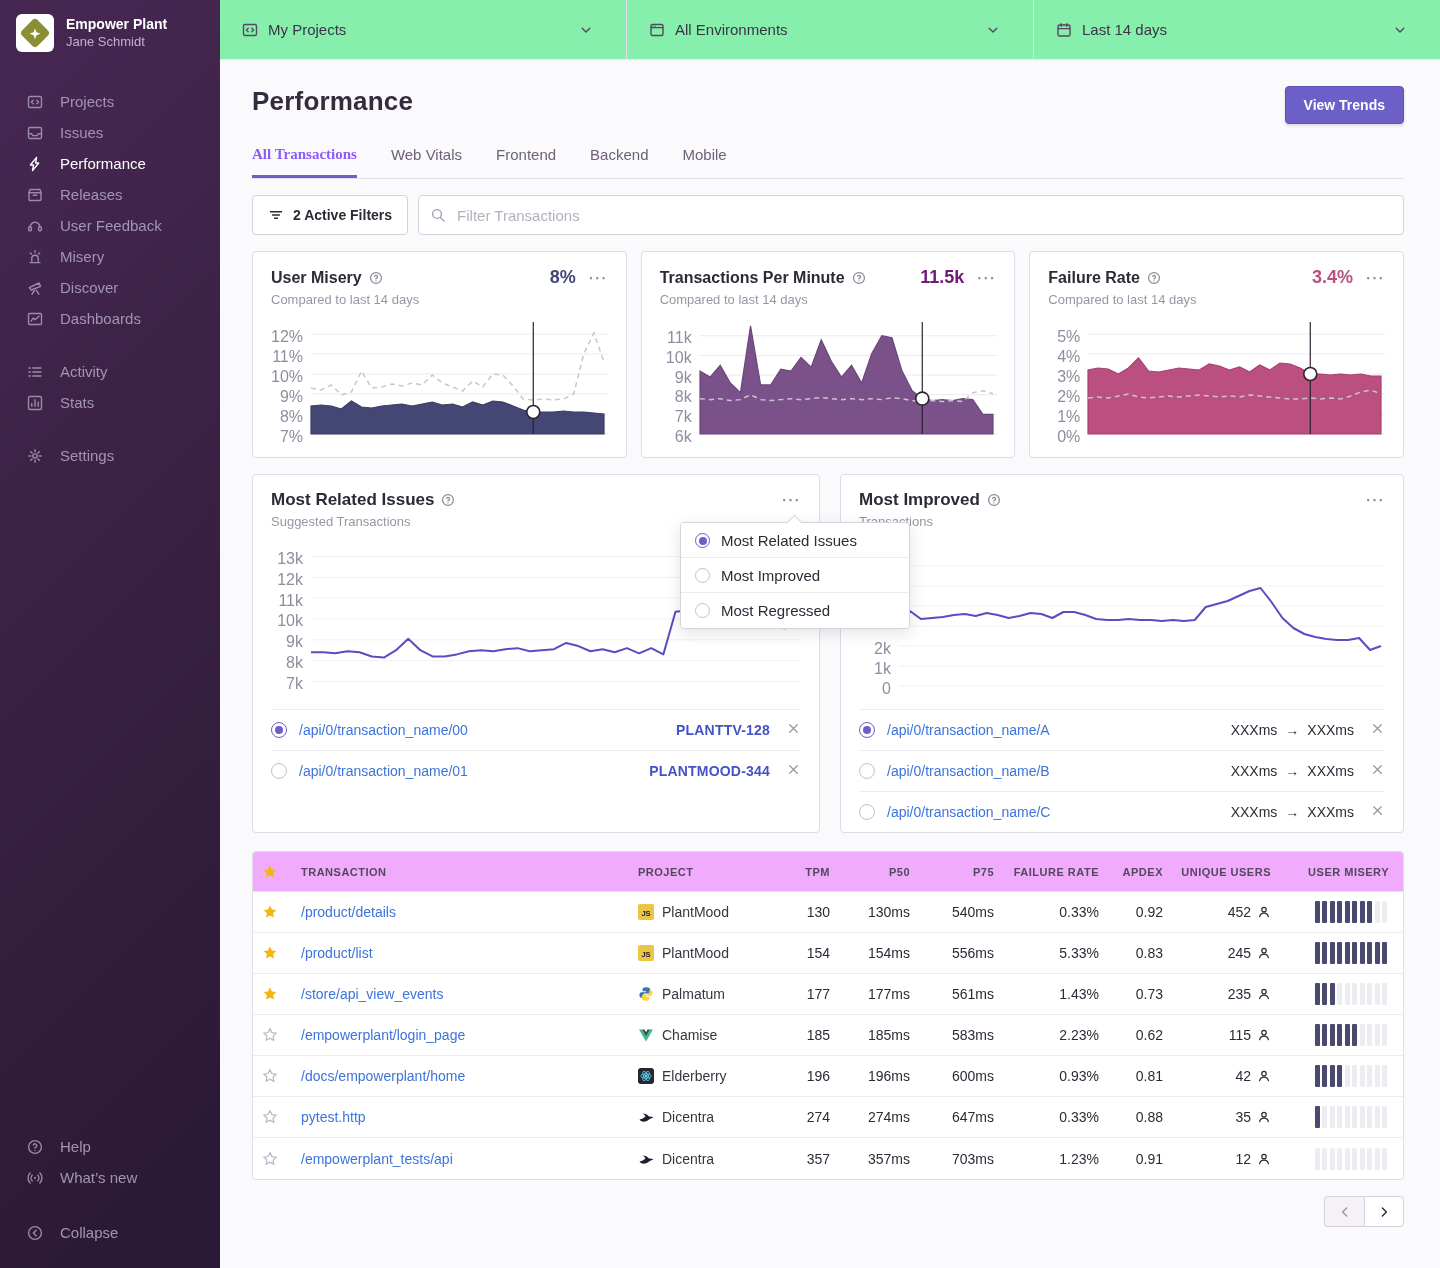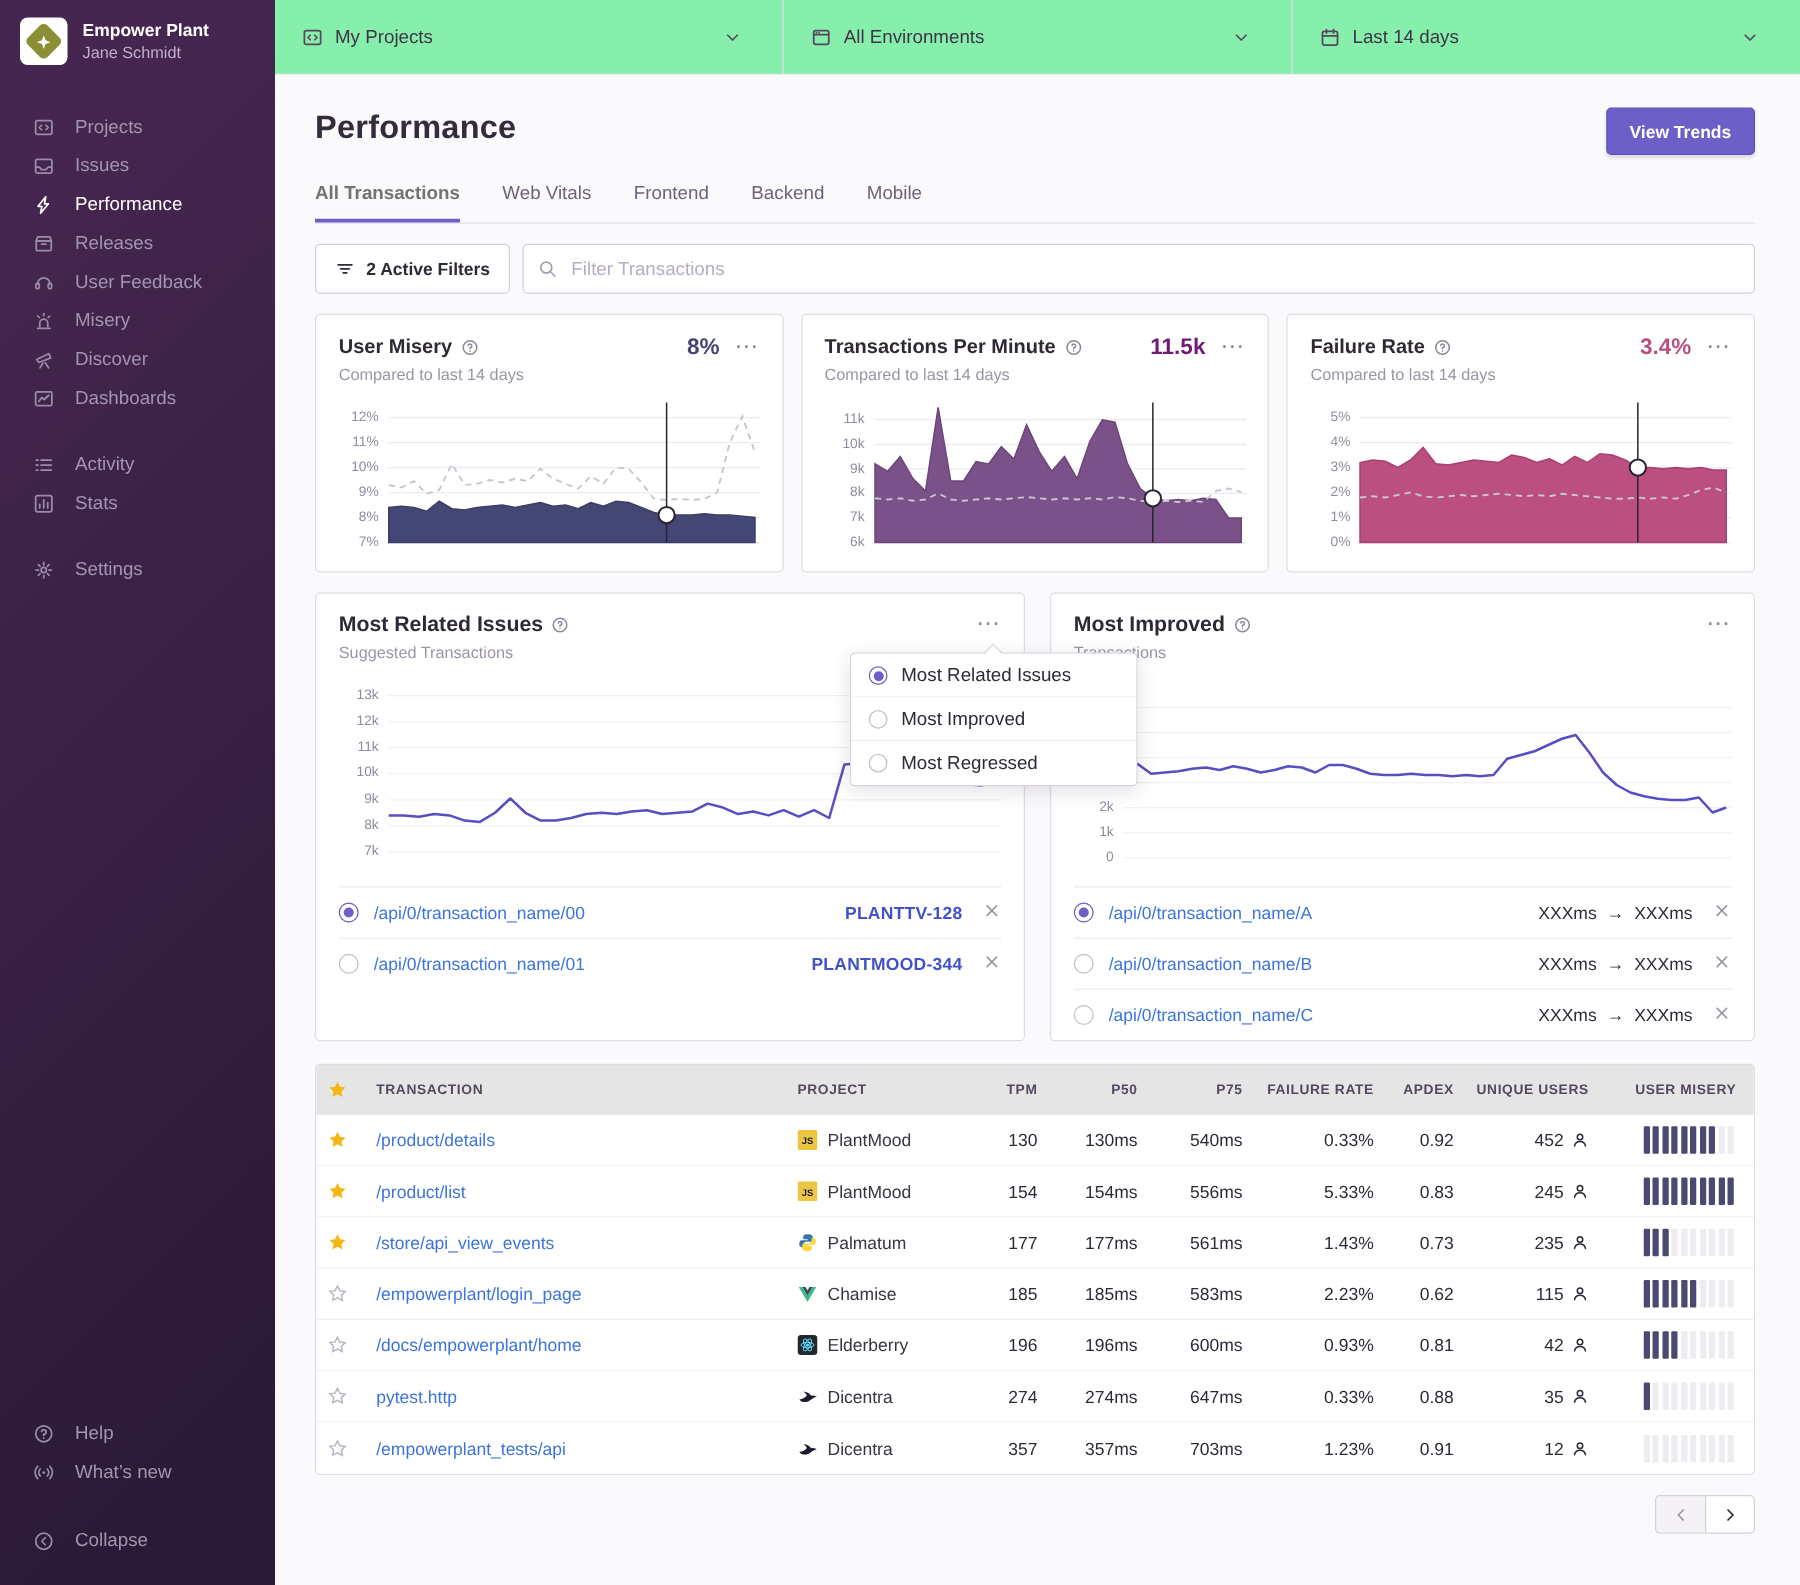--- a/index.html
+++ b/index.html
@@ -44,21 +44,21 @@
   .tb-sec .chev { margin-left:auto; color:#57475E; }
 
   
   .page-head { padding:26px 36px 0 32px; }
   .head-row { display:flex; align-items:flex-start; }
   .page-title { font-size:26px; font-weight:bold; color:#342B3F; letter-spacing:.2px; }
   .view-trends { margin-left:auto; background:#6C5FC7; color:#FFF; border:1px solid #5D50B8; border-radius:4px;
     font-size:14px; font-weight:bold; padding:10px 18px; cursor:pointer; font-family:inherit; box-shadow:0 2px 3px rgba(60,40,90,.15); }
   .tabs { display:flex; gap:34px; margin-top:22px; border-bottom:1px solid #E5E0E8; }
   .tab { font-size:15px; color:#6F6278; padding-bottom:12px; cursor:pointer; border-bottom:3px solid transparent; }
-  .tab.active { color:#737373; border-bottom-color:#6C5FC7; font-weight:bold; }
+  .tab.active { color:#8b5cf6; border-bottom-color:#6C5FC7; font-weight:bold;font-family:Liberation Serif, serif; }
 
   
   .filter-row { display:flex; margin:16px 36px 0 32px; gap:10px; }
   .filter-btn { display:flex; align-items:center; gap:9px; height:40px; padding:0 15px; background:#FFF;
     border:1px solid #D6D0DC; border-radius:4px; font-size:14px; font-weight:bold; color:#2F2936; cursor:pointer; font-family:inherit; }
   .filter-btn .icon { color:#2F2936; }
   .search-wrap { position:relative; flex:1; }
   .search-wrap .icon { position:absolute; left:12px; top:12px; color:#A79FB0; }
   .search-input { width:100%; height:40px; border:1px solid #D6D0DC; border-radius:4px; padding:0 12px 0 38px;
     font-size:15px; font-family:inherit; color:#000000; background:#FFF; }
@@ -68,21 +68,21 @@
   .card { background:#FFF; border:1px solid #E0DBE4; border-radius:4px; }
   .metric-grid { display:grid; grid-template-columns:1fr 1fr 1fr; gap:14px; margin:16px 36px 0 32px; }
   .metric-card { padding:15px 18px 14px 18px; height:207px; }
   .card-head { display:flex; align-items:center; }
   .card-title { font-size:16px; font-weight:bold; color:#2F2936; }
   .help-ic { color:#8F8798; margin-left:7px; cursor:pointer; }
   .metric-val { margin-left:auto; font-size:18px; font-weight:bold; }
   .dots { color:#8F8798; font-size:19px; margin-left:12px; cursor:pointer; line-height:10px; letter-spacing:1px; }
   .card-sub { font-size:13px; color:#9C94A5; margin-top:4px; }
   .chart { position:relative; margin-top:12px; }
-  .ylab { position:absolute; width:32px; text-align:right; font-size:11px; color:#938B9E; }
+  .ylab { position:absolute; width:32px; text-align:right; font-size:16px; color:#938B9E; }
   .chart svg.plot { position:absolute; left:40px; right:0; top:0; }
 
   .row2-grid { display:grid; grid-template-columns:568px 1fr; gap:20px; margin:16px 36px 0 32px; }
   .list-card { padding:15px 18px 0 18px; position:relative; }
   .txn-list { margin-top:10px; }
   .txn-row { display:flex; align-items:center; height:41px; border-top:1px solid #EDEAF0; font-size:14px; }
   .txn-row .link { color:#3D74DB; margin-left:12px; flex:1; cursor:pointer; }
   .issue-tag { color:#4452C7; font-weight:bold; letter-spacing:.2px; cursor:pointer; }
   .ms-change { color:#2F2936; display:flex; align-items:flex-end; gap:8px; }
   .x-close { color:#9C94A5; margin-left:16px; cursor:pointer; }
@@ -97,21 +97,21 @@
     border-left:1px solid #D8D2DE; border-top:1px solid #D8D2DE; transform:rotate(45deg); }
   .popup-row { display:flex; align-items:center; gap:11px; height:35px; padding:0 14px; font-size:15px; color:#2F2936;
     border-bottom:1px solid #EDEAF0; cursor:pointer; background:#FFF; }
   .popup-row:first-child { border-radius:4px 4px 0 0; }
   .popup-row:last-child { border-bottom:none; border-radius:0 0 4px 4px; }
   .popup-row .radio { width:15px; height:15px; }
 
   
   .table-card { margin:18px 36px 0 32px; overflow:hidden; }
   .tgrid { display:grid; grid-template-columns:48px 1fr 148px 58px 80px 84px 105px 64px 108px 118px; align-items:center; }
-  .thead { height:40px; background:#e5e5e5; border-bottom:1px solid #E8E4EB; font-size:11px; font-weight:bold;
+  .thead { height:40px; background:#f0abfc; border-bottom:1px solid #E8E4EB; font-size:11px; font-weight:bold;
     color:#54475E; letter-spacing:.5px; }
   .th { padding-right:14px; text-transform:uppercase; }
   .th.right, .td.right { text-align:right; }
   .trow { height:41px; border-bottom:1px solid #F0EDF2; font-size:14px; background:#FFF; }
   .trow:last-child { border-bottom:none; }
   .td { padding-right:14px; }
   .star-cell { display:flex; justify-content:center; cursor:pointer; }
   .txn-cell a { color:#3D74DB; text-decoration:none; cursor:pointer; }
   .proj-cell { display:flex; align-items:center; gap:8px; color:#3A3340; }
   .users-cell { display:flex; align-items:center; justify-content:flex-end; gap:6px; }

